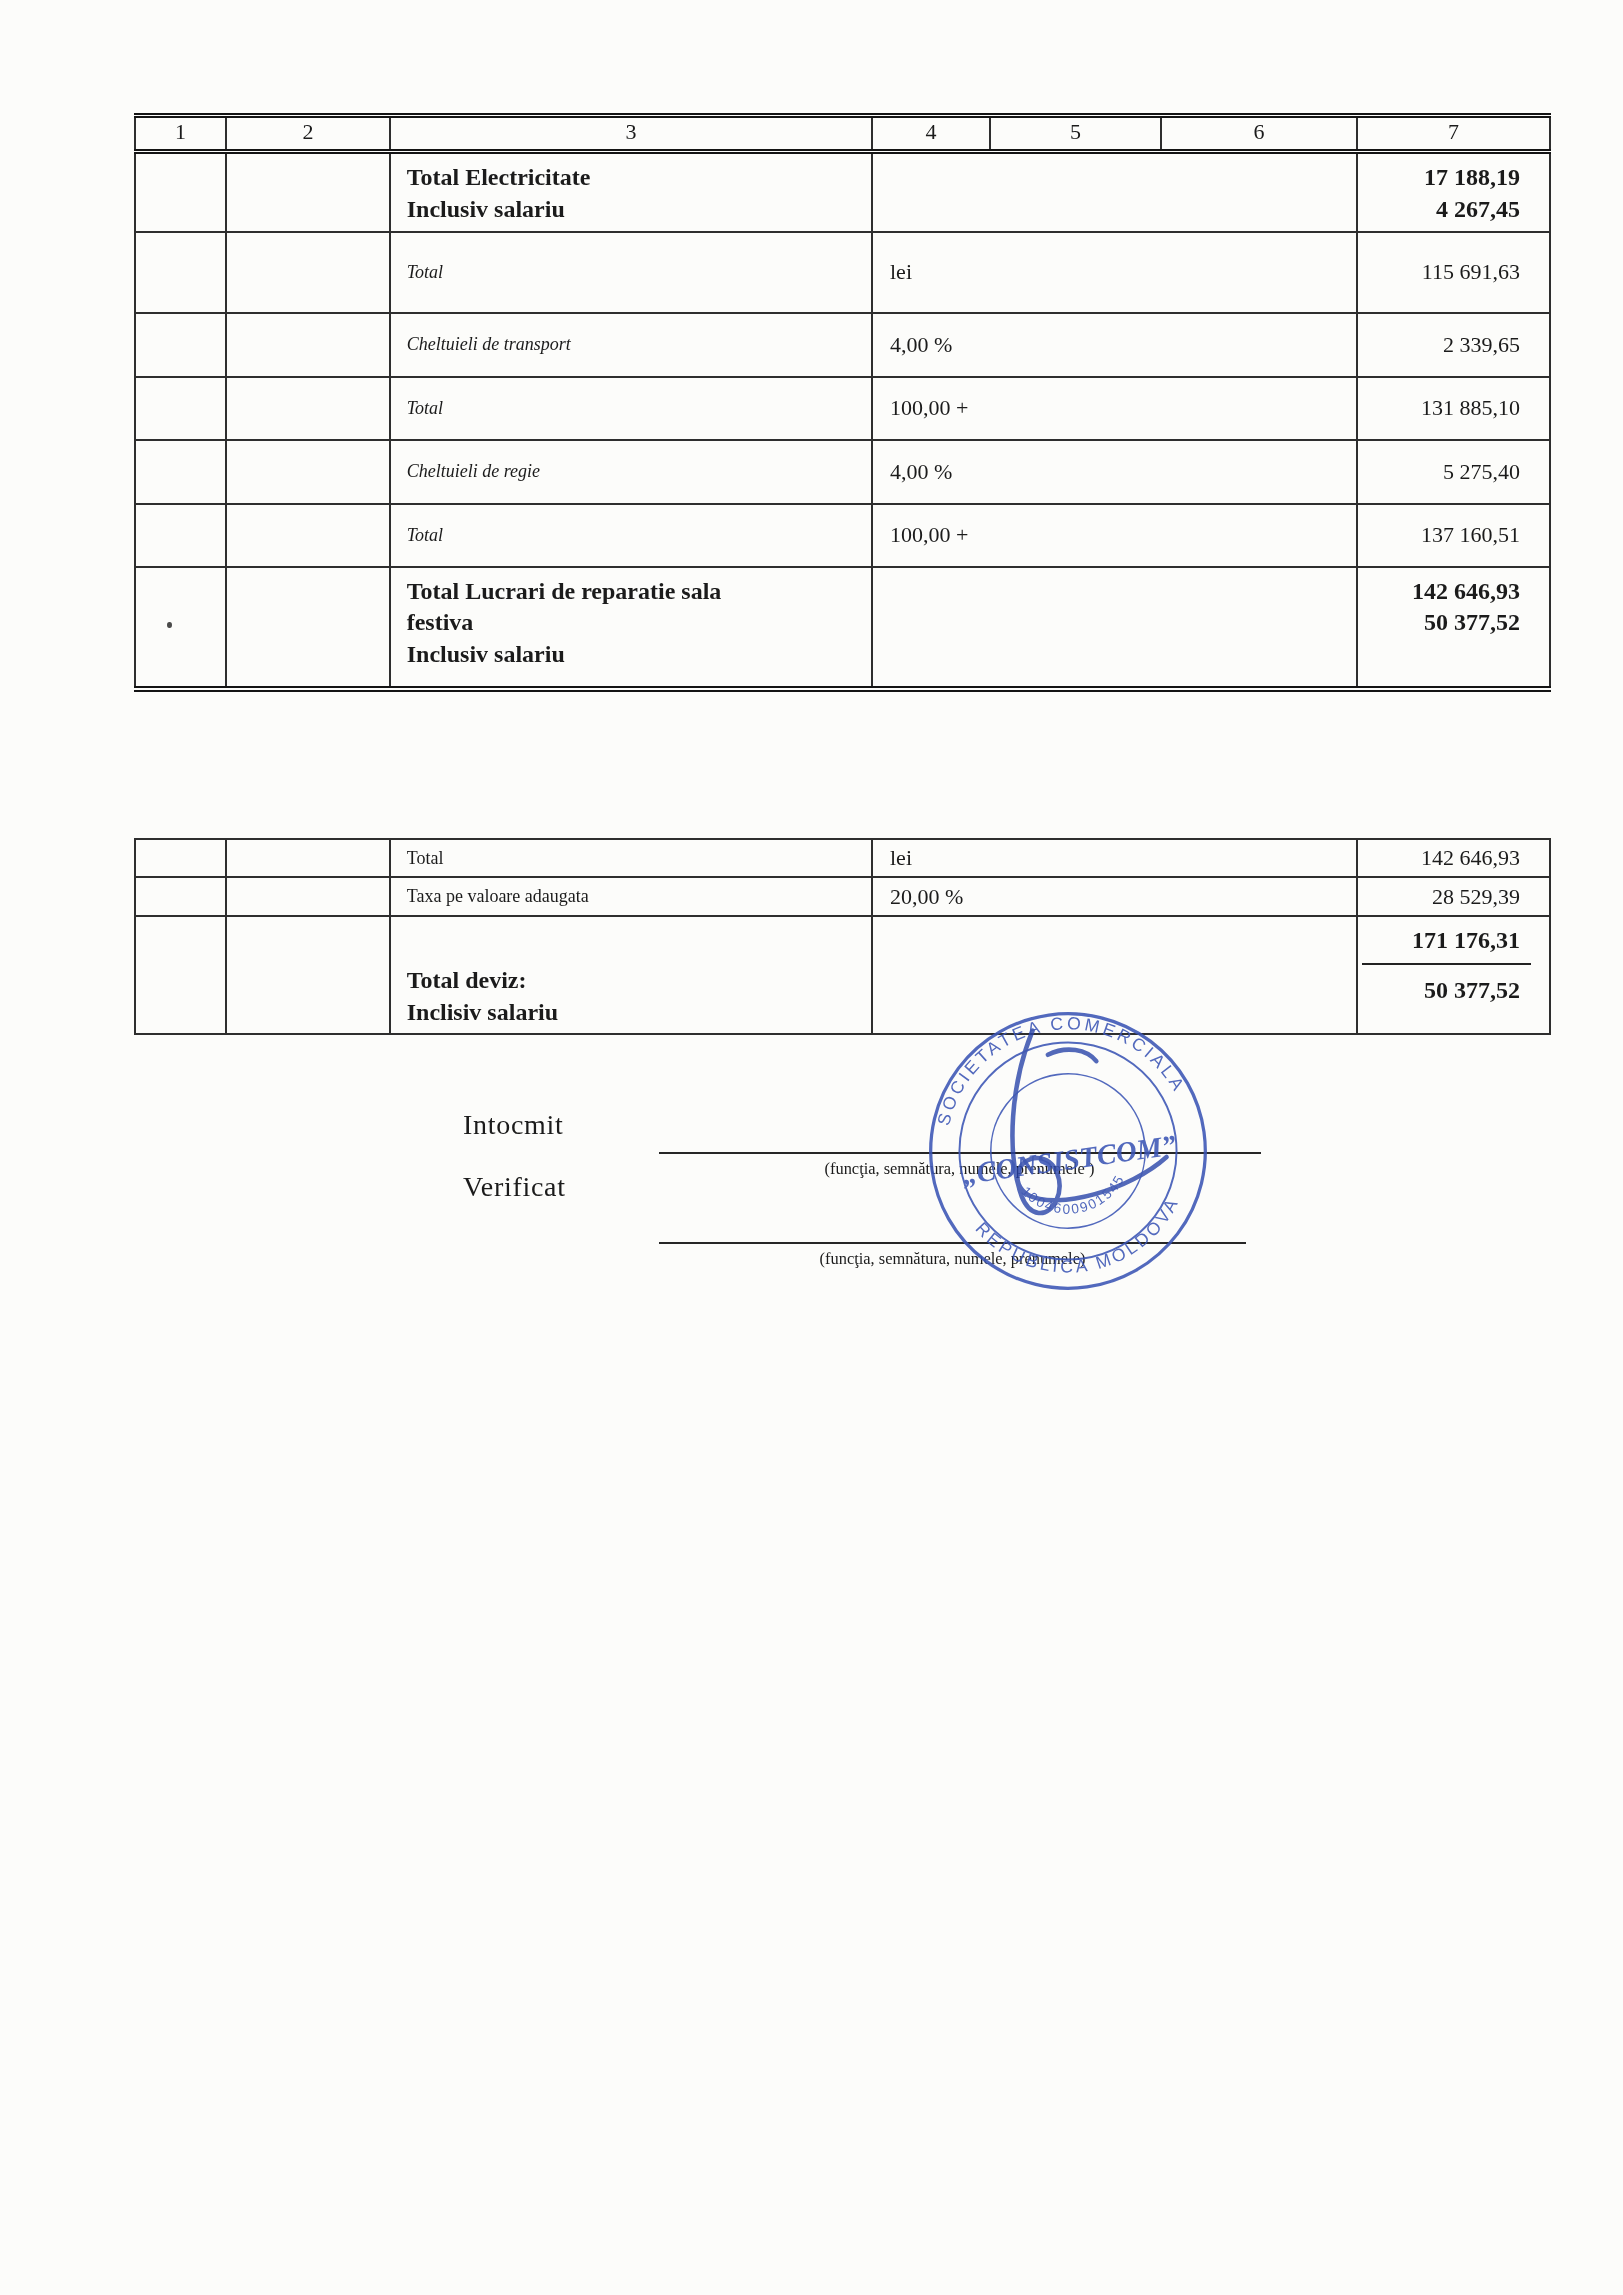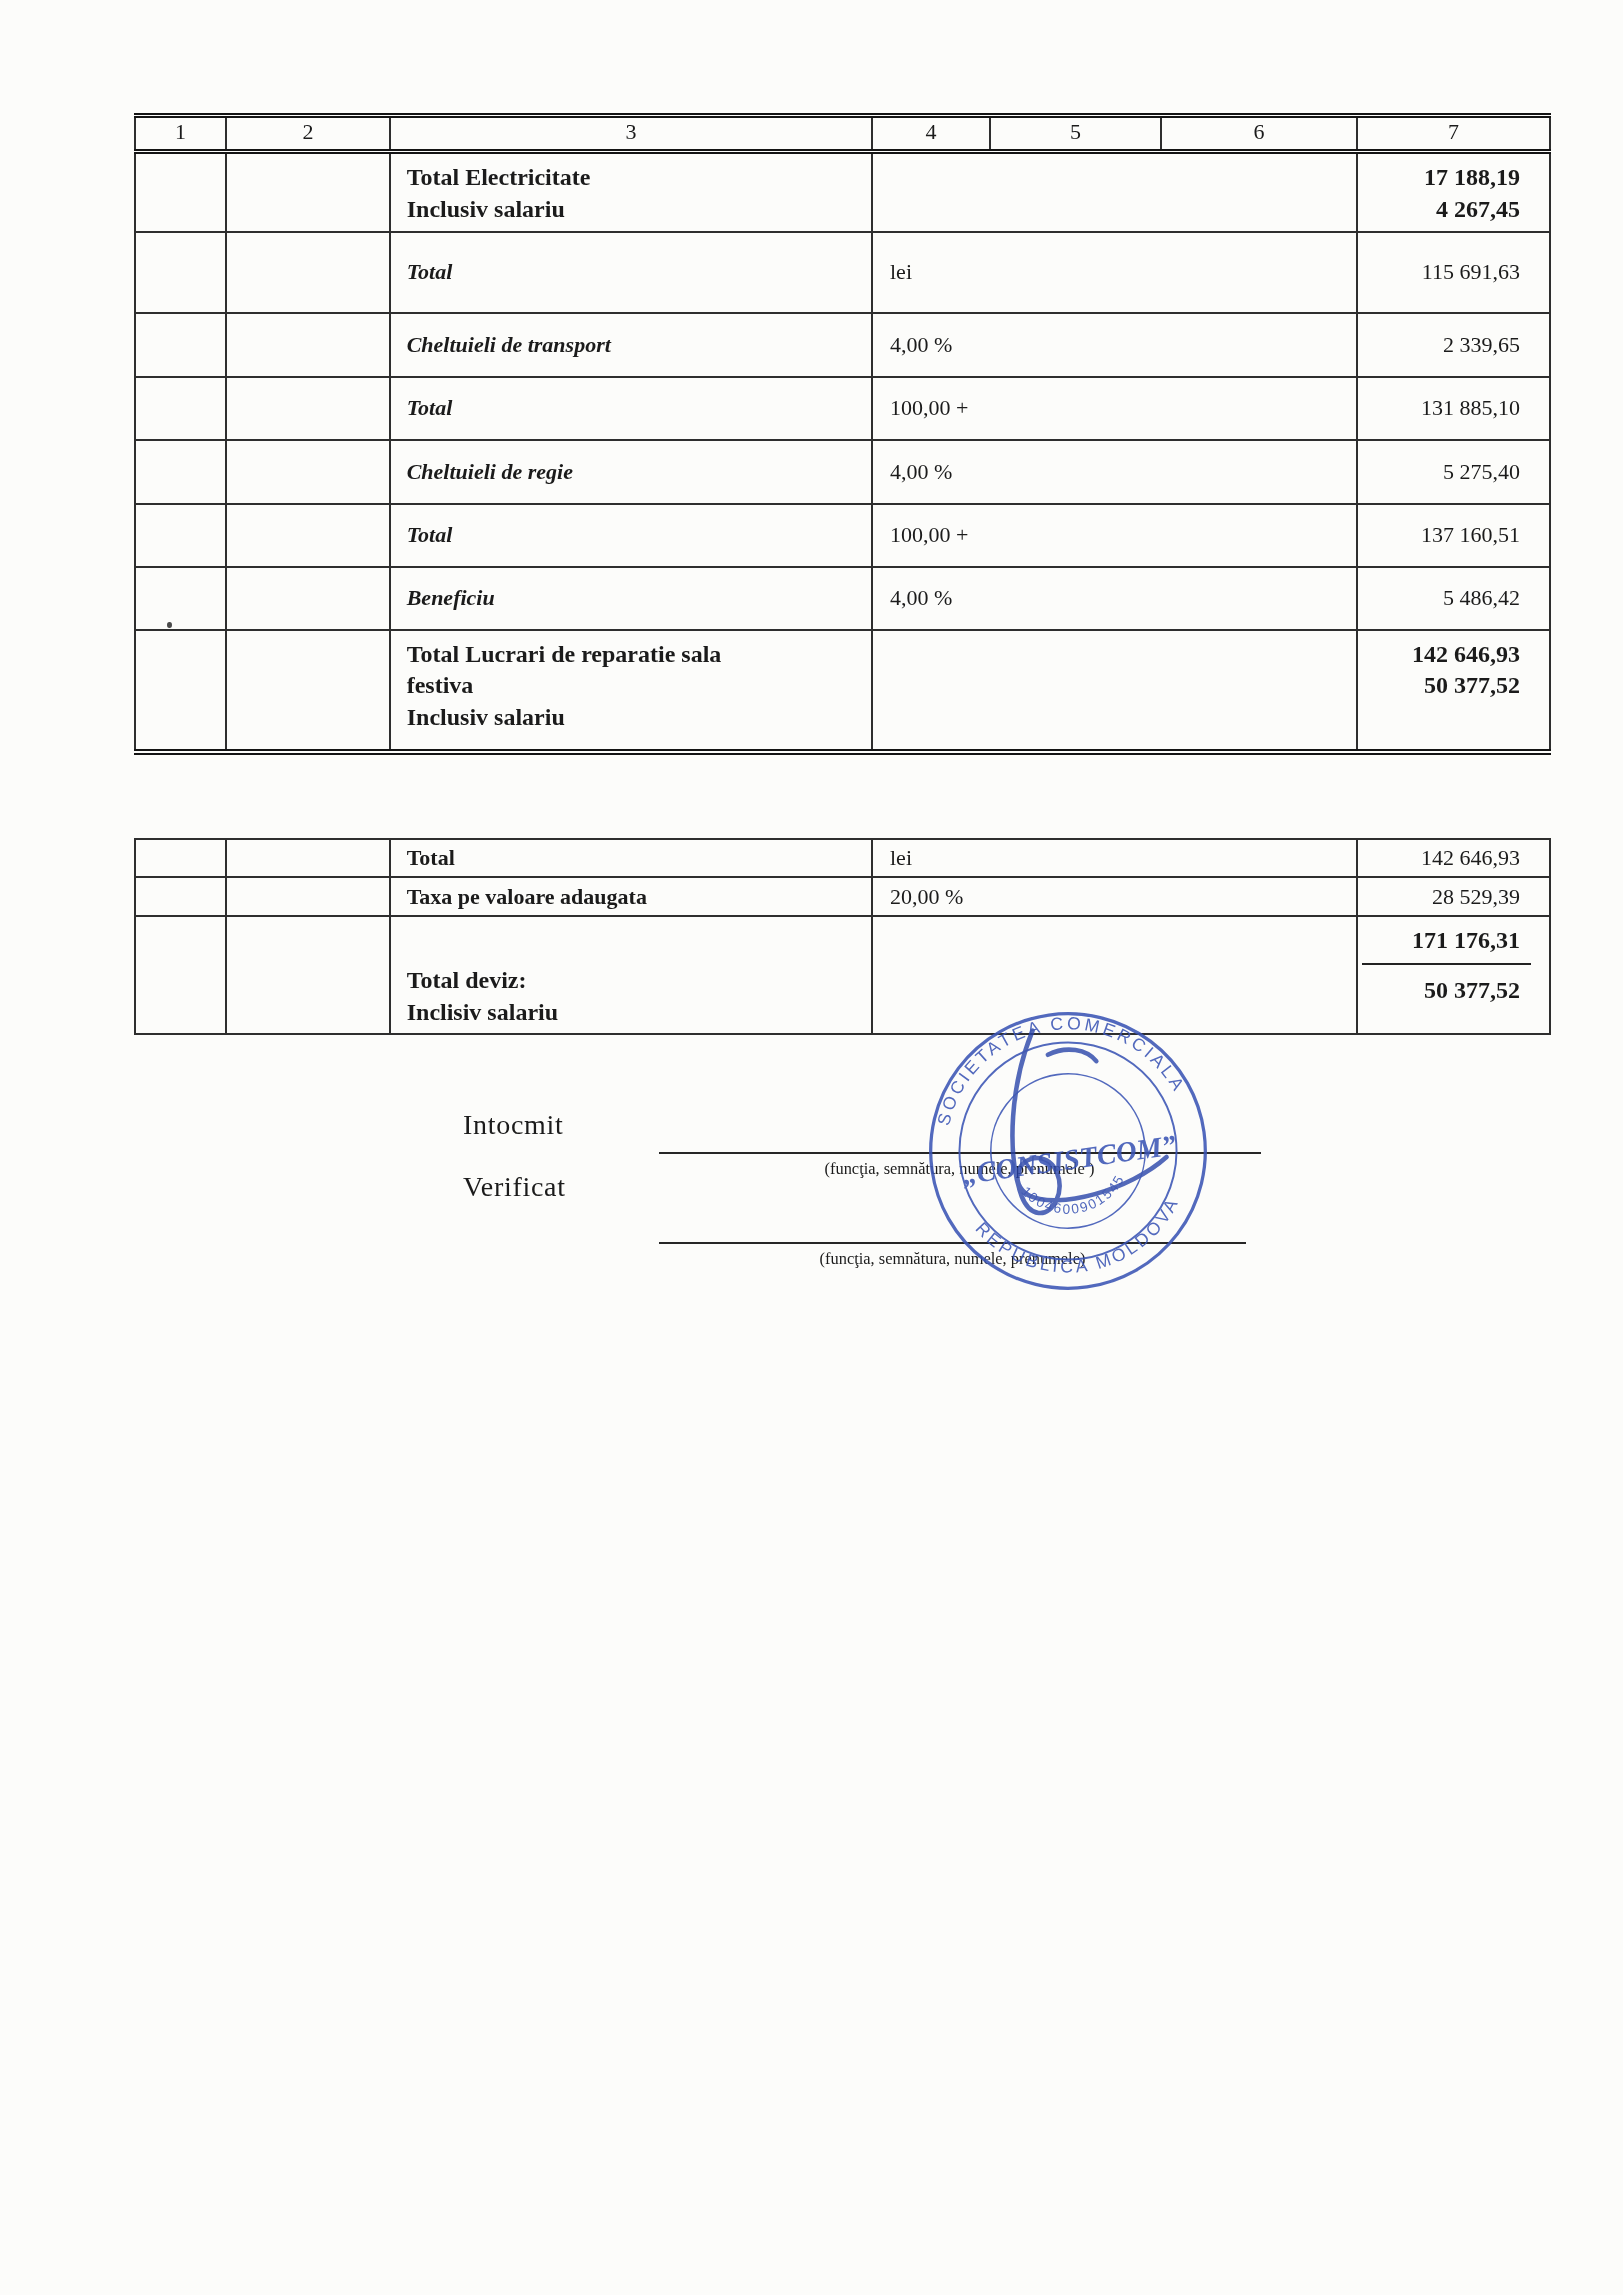--- a/index.html
+++ b/index.html
@@ -33,23 +33,22 @@
     text-align:center;
     border-bottom:5.9px double #141414;
     padding:1.3px 0 3.9px 0;
   }
   #table2{
     left:134px; top:838px; width:1414px;
   }
   td.c-desc{
     text-align:left;
     padding:5.2px 6.5px 5.2px 15.7px;
-    font-size:22px;
+    font-size:18px;
     font-style:italic;
-    font-weight:bold;
   }
   td.c-qty{
     text-align:left;
     padding:5.2px 3.9px 5.2px 17px;
     font-size:22px;
   }
   td.c-val{
     text-align:right;
     padding:5.2px 29px 5.2px 3.9px;
     font-size:22px;
@@ -187,27 +186,20 @@
       <td class="c-qty" colspan="3">4,00 %</td>
       <td class="c-val">5 275,40</td>
     </tr>
     <tr style="height:63px">
       <td></td>
       <td></td>
       <td class="c-desc">Total</td>
       <td class="c-qty" colspan="3">100,00 +</td>
       <td class="c-val">137 160,51</td>
     </tr>
-    <tr style="height:63px">
-      <td></td>
-      <td></td>
-      <td class="c-desc">Beneficiu</td>
-      <td class="c-qty" colspan="3">4,00 %</td>
-      <td class="c-val">5 486,42</td>
-    </tr>
     <tr class="boldrow" style="height:122px">
       <td></td>
       <td></td>
       <td class="c-desc">
         <div>Total Lucrari de reparatie sala</div>
         <div>festiva</div>
         <div>Inclusiv salariu</div>
       </td>
       <td class="c-qty" colspan="3"></td>
       <td class="c-val">

